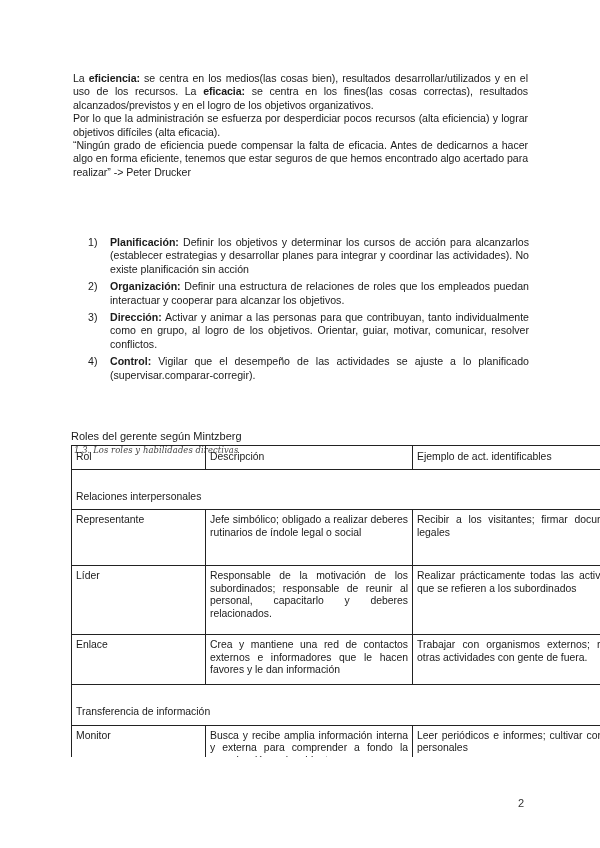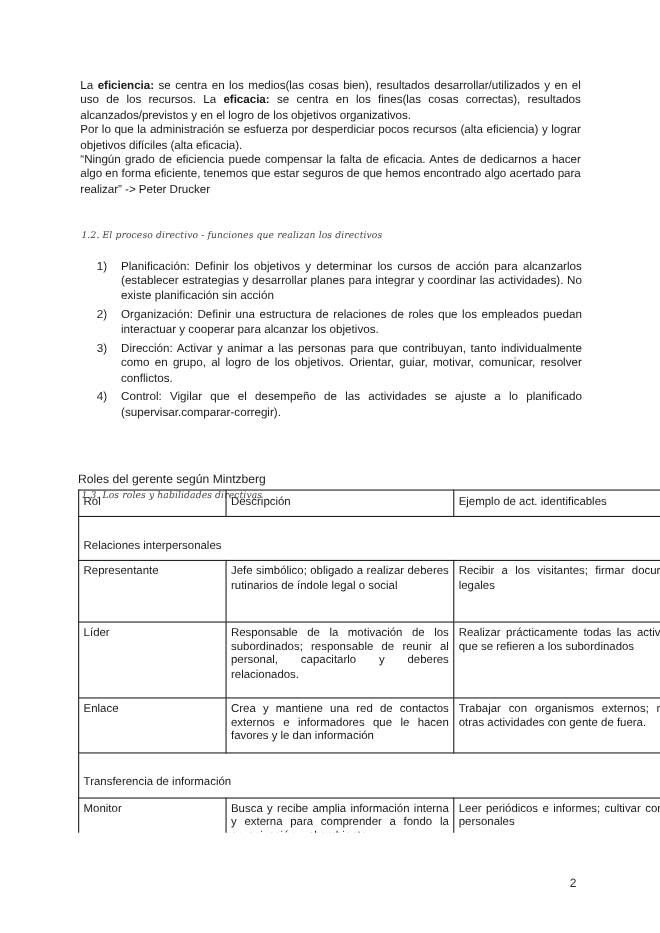--- a/index.html
+++ b/index.html
@@ -14,21 +14,21 @@
 
   .section-heading { position: absolute; left: 74px; font-family: "DejaVu Serif", serif;
                      font-style: italic; font-size: 8.4px; color: #444; letter-spacing: 0.1px; }
   #sh1 { top: 208px; }
   #sh2 { top: 401px; margin-top: 44px; }
 
   ol.funcs { position: absolute; left: 88px; top: 236px; width: 441px; margin: 0; padding: 0;
              list-style: none; font-size: 10.6px; line-height: 13.4px; }
   ol.funcs li { position: relative; padding-left: 22px; text-align: justify; margin-bottom: 4px; }
   ol.funcs li .num { position: absolute; left: 0; top: 0; }
-  ol.funcs li b { font-weight: normal; }
+  ol.funcs li b { font-weight: bold; }
 
   .table-caption { position: absolute; left: 71px; top: 430px; font-size: 11px; text-align: center; }
 
   table.roles { position: absolute; left: 71px; top: 445px; width: 565px;
                 border-collapse: collapse; font-size: 10.4px; line-height: 12.6px; }
   table.roles td { border: 1px solid #222; vertical-align: top; padding: 4px 4px 6px 4px; }
   table.roles td.c1 { width: 125px; }
   table.roles td.c2 { width: 198px; text-align: justify; }
   table.roles td.c3 { text-align: justify; }
   table.roles tr.head td { padding-top: 5px; padding-bottom: 5px; }
@@ -46,21 +46,20 @@
 <body>
 
 <div class="page">
 
   <div class="para" id="intro">
     <div><span>La </span><b>eficiencia:</b><span> se centra en los medios(las cosas bien), resultados desarrollar/utilizados y en el uso de los recursos. La </span><b>eficacia:</b><span> se centra en los fines(las cosas correctas), resultados alcanzados/previstos y en el logro de los objetivos organizativos.</span></div>
     <div>Por lo que la administración se esfuerza por desperdiciar pocos recursos (alta eficiencia) y lograr objetivos difíciles (alta eficacia).</div>
     <div>“Ningún grado de eficiencia puede compensar la falta de eficacia. Antes de dedicarnos a hacer algo en forma eficiente, tenemos que estar seguros de que hemos encontrado algo acertado para realizar” -&gt; Peter Drucker</div>
   </div>
 
-  <div class="section-heading" id="sh1">1.2. El proceso directivo - funciones que realizan los directivos</div>
 
   <ol class="funcs">
     <li><span class="num">1)</span><b>Planificación:</b><span> Definir los objetivos y determinar los cursos de acción para alcanzarlos (establecer estrategias y desarrollar planes para integrar y coordinar las actividades). No existe planificación sin acción</span></li>
     <li><span class="num">2)</span><b>Organización:</b><span> Definir una estructura de relaciones de roles que los empleados puedan interactuar y cooperar para alcanzar los objetivos.</span></li>
     <li><span class="num">3)</span><b>Dirección:</b><span> Activar y animar a las personas para que contribuyan, tanto individualmente como en grupo, al logro de los objetivos. Orientar, guiar, motivar, comunicar, resolver conflictos.</span></li>
     <li><span class="num">4)</span><b>Control:</b><span> Vigilar que el desempeño de las actividades se ajuste a lo planificado (supervisar.comparar-corregir).</span></li>
   </ol>
 
   <div class="section-heading" id="sh2">1.3. Los roles y habilidades directivas</div>
 

